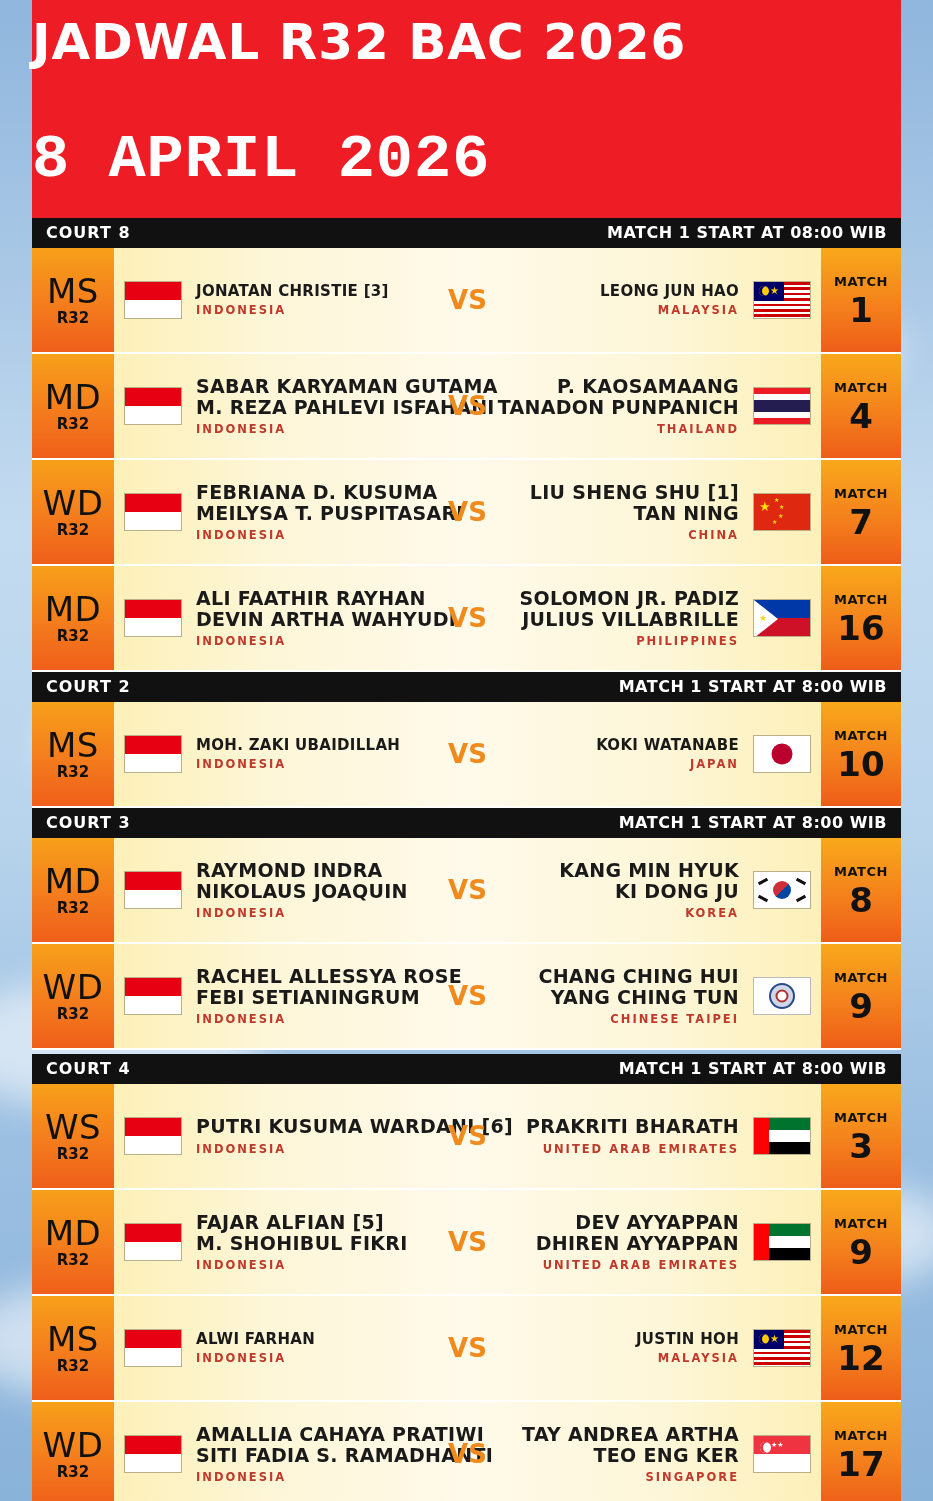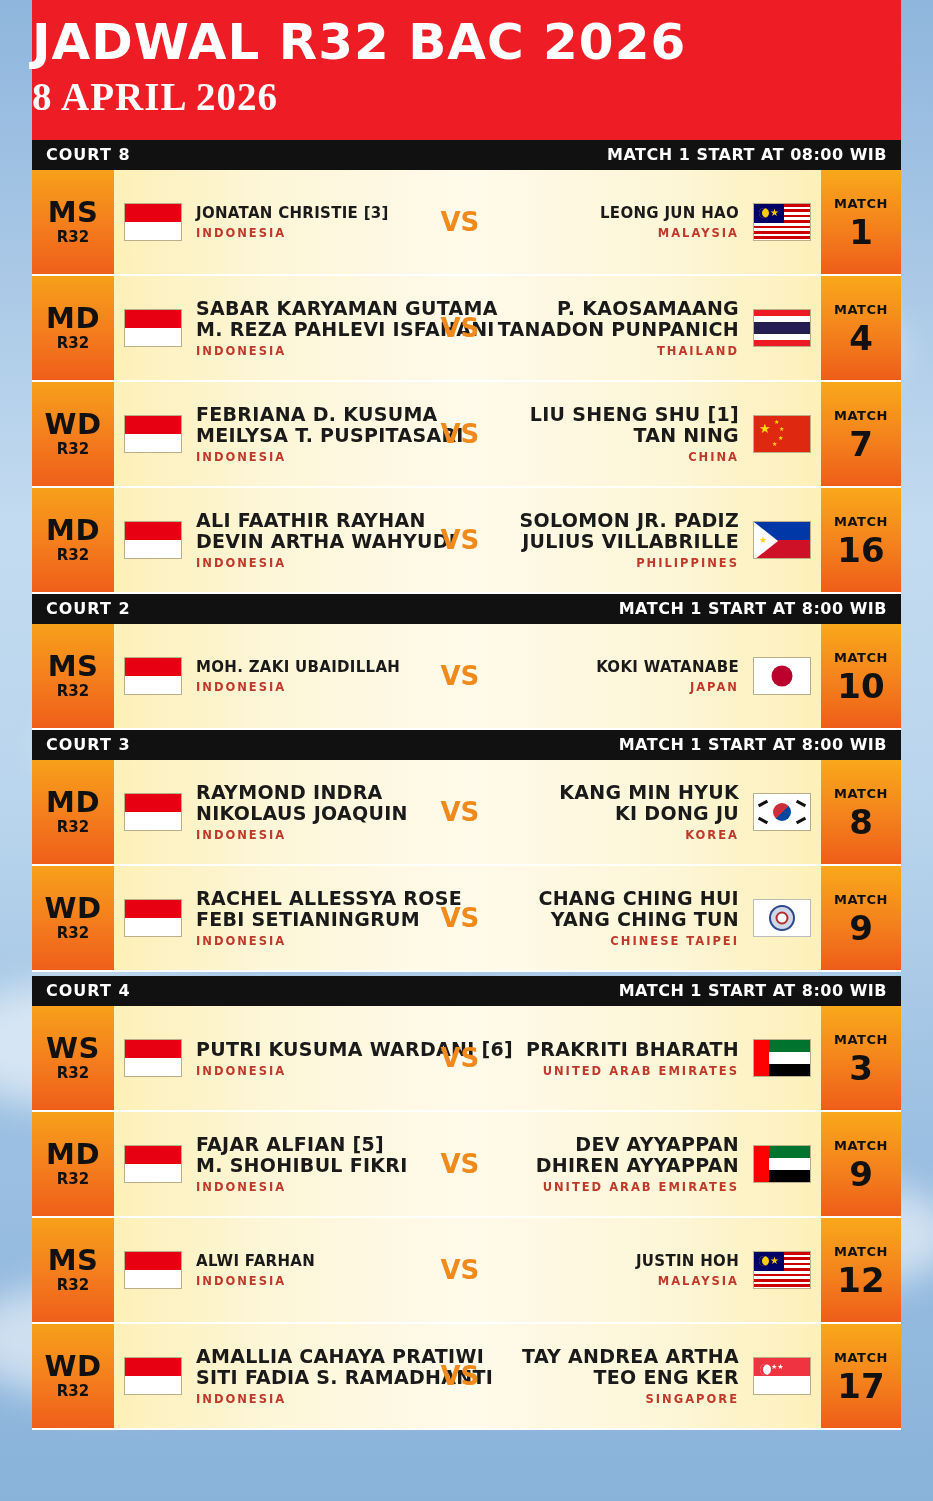--- a/index.html
+++ b/index.html
@@ -41,25 +41,26 @@
     color: #ffffff;
   }
   .title-main {
     font-size: 50px;
     font-weight: bold;
     letter-spacing: 1px;
     line-height: 1.15;
     font-family: "DejaVu Sans", sans-serif;
   }
   .title-sub {
-    font-size: 39px;
+    font-size: 62px;
     font-weight: bold;
     letter-spacing: 1px;
     line-height: 1.3;
-    font-family: Liberation Serif, serif;
+    font-family: Liberation Mono, monospace;
+    margin-top: 48px;
   }
 
   
   .court-bar {
     margin: 0 32px;
     background: #111111;
     color: #ffffff;
     display: flex;
     align-items: center;
     justify-content: space-between;
@@ -86,21 +87,21 @@
     width: 82px;
     flex: 0 0 82px;
     background: linear-gradient(180deg, #f7a01a 0%, #f47c1d 55%, #ef5f1a 100%);
     color: #111111;
     display: flex;
     flex-direction: column;
     align-items: center;
     justify-content: center;
     font-family: "DejaVu Sans", sans-serif;
   }
-  .cat-cell .cat { font-size: 29px; font-weight: bold; line-height: 1; letter-spacing: 0.5px;}
+  .cat-cell .cat { font-size: 34px; font-weight: normal; line-height: 1; letter-spacing: 0.5px;}
   .cat-cell .rnd { font-size: 15px; font-weight: bold; margin-top: 1px; }
 
   .center-cell {
     flex: 1 1 auto;
     background: linear-gradient(90deg, #fdf0b8 0%, #fdf6d8 22%, #fffaea 50%, #fdf6d8 78%, #fdf0b8 100%);
     display: flex;
     align-items: center;
     padding: 0 10px;
     min-width: 0;
   }
@@ -136,21 +137,21 @@
   .country {
     font-size: 11.5px;
     color: #c0392b;
     letter-spacing: 2px;
     font-weight: bold;
     margin-top: 4px;
     font-family: "DejaVu Sans", sans-serif;
   }
   .vs {
     flex: 0 0 54px;
-    text-align: left;
+    text-align: center;
     font-size: 26px;
     font-weight: bold;
     color: #f08a1c;
     font-family: "DejaVu Sans", sans-serif;
   }
 
   .match-cell {
     width: 80px;
     flex: 0 0 80px;
     background: linear-gradient(180deg, #f9a81b 0%, #f4811c 55%, #ee5d19 100%);

